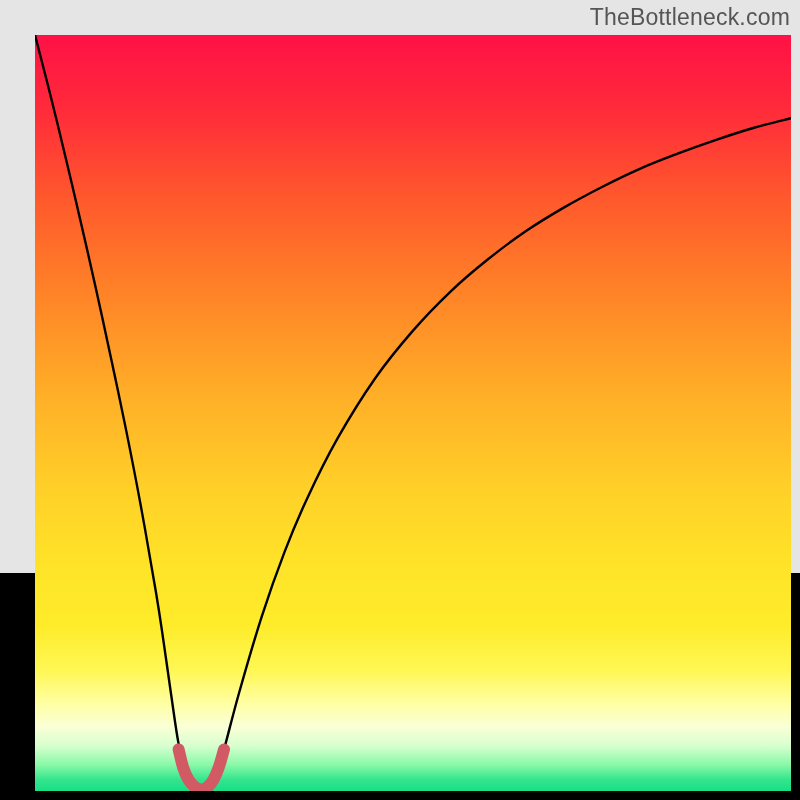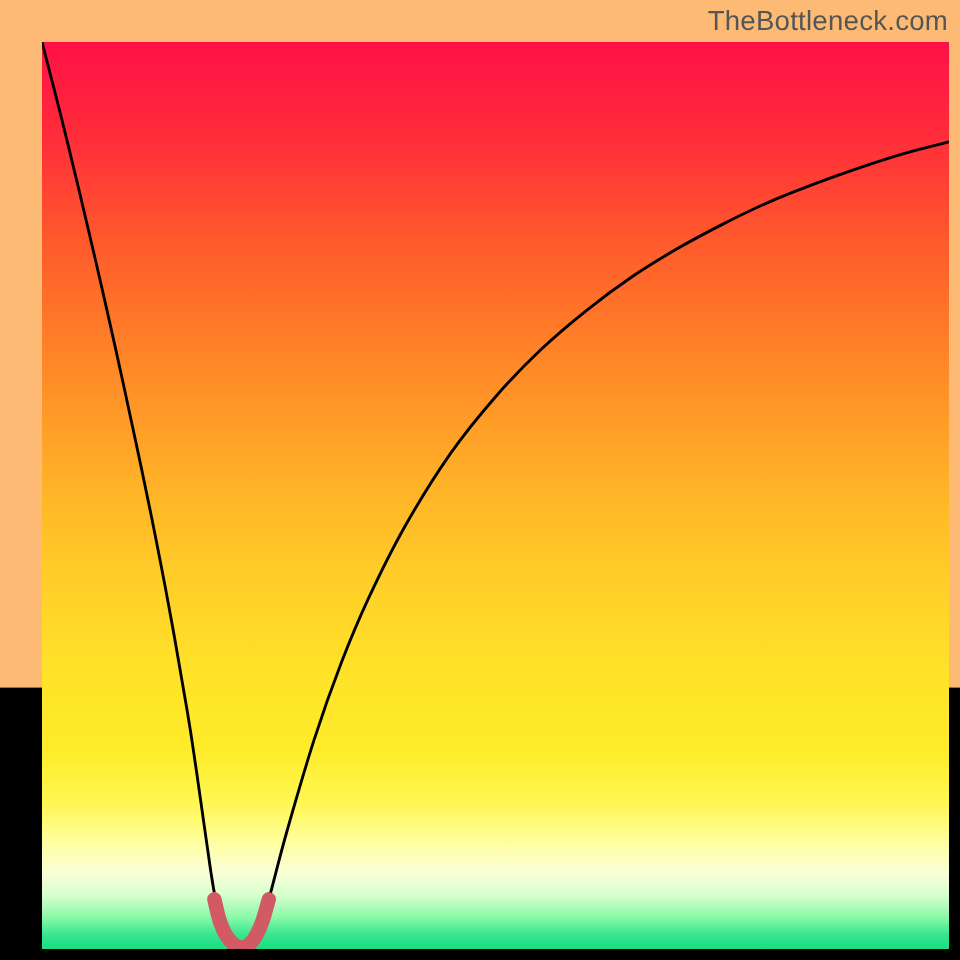--- a/index.html
+++ b/index.html
@@ -8,21 +8,21 @@
     width: 800px;
     height: 800px;
     overflow: hidden;
     background: #000;
     font-family: Arial, Helvetica, sans-serif;
   }
   .frame {
     position: relative;
     width: 800px;
     height: 573px;
-    background: #fdba74;
+    background: #e5e5e5;
   }
   .plot-area {
     position: absolute;
     left: 35px;
     top: 35px;
     width: 756px;
     height: 756px;
     overflow: hidden;
   }
   .gradient-bg {

